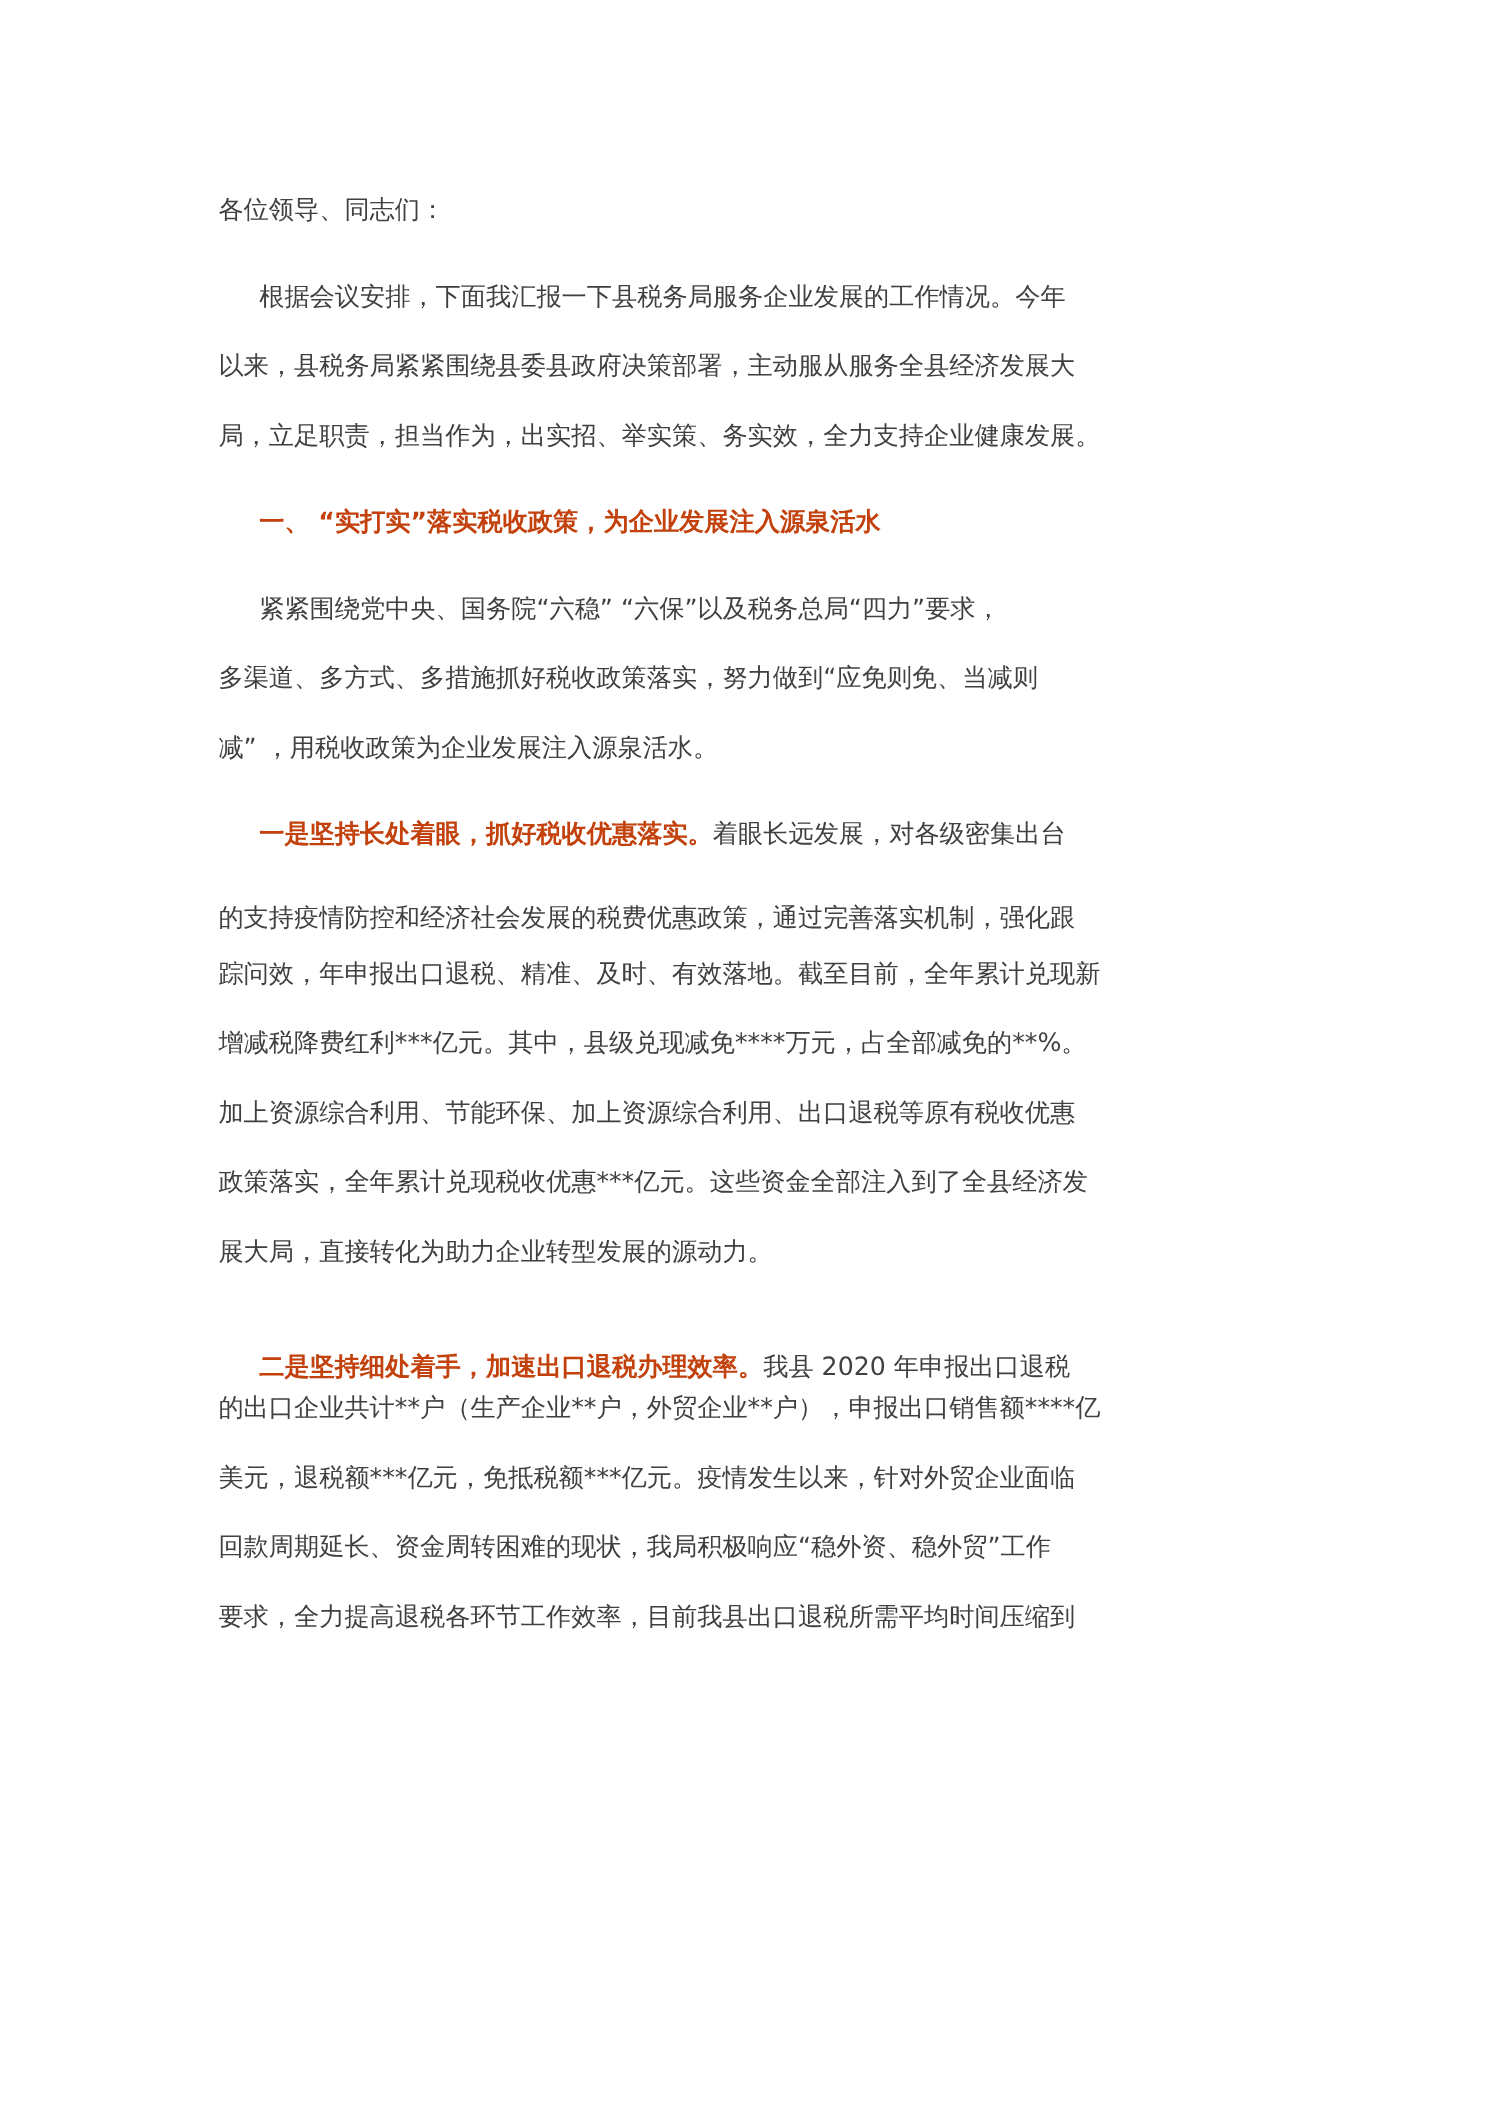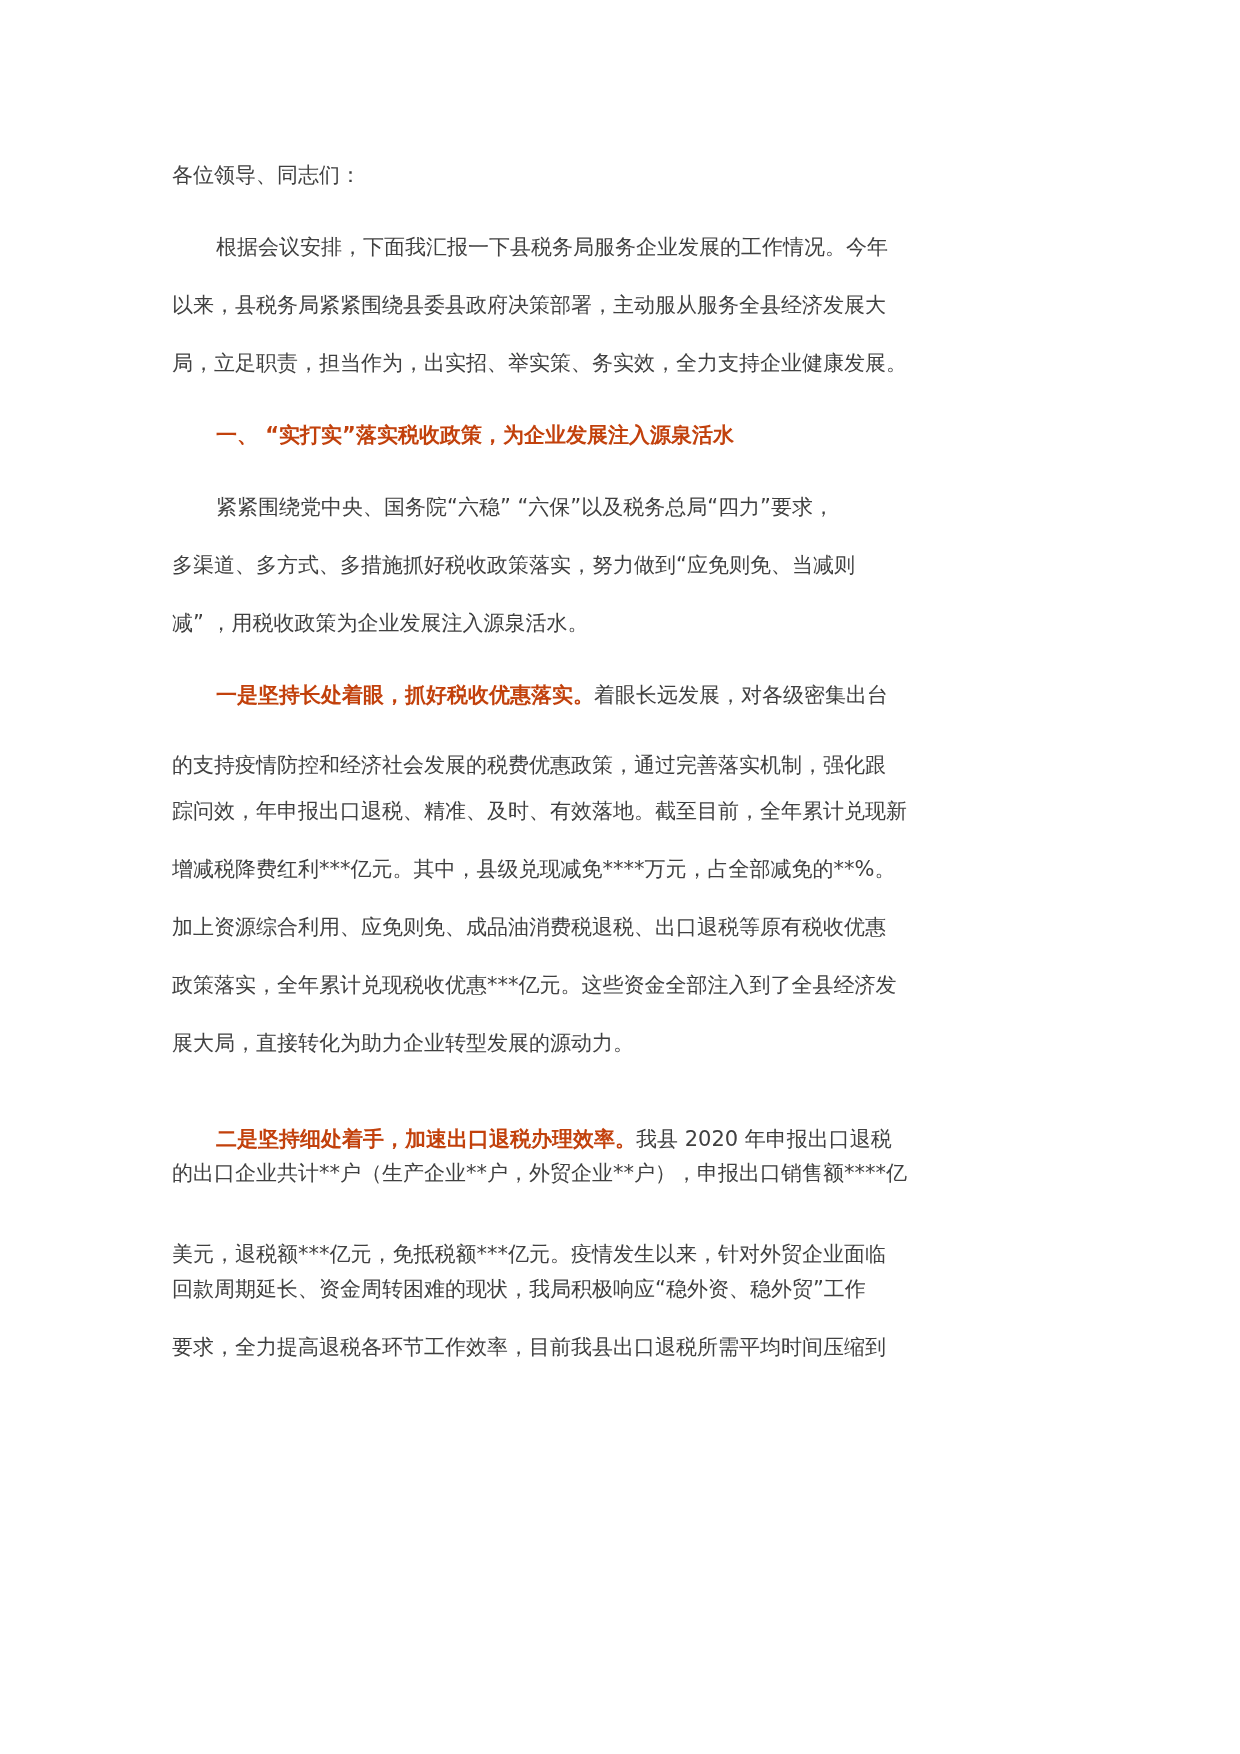--- a/index.html
+++ b/index.html
@@ -3,21 +3,21 @@
 <meta charset="utf-8">
 <style>
   html, body { margin: 0; padding: 0; background: #ffffff; }
   body { width: 1240px; height: 1754px; position: relative; overflow: hidden; }
   .page {
     position: absolute; left: 168px; top: 0; width: 780px;
     font-family: "DejaVu Sans", "Liberation Sans", sans-serif;
     color: #404040; font-size: 21px;
   }
   .line {
-    position: absolute; left: 4px; white-space: nowrap;
+    position: absolute; left: 14px; white-space: nowrap;
     height: 30px; line-height: 30px;
   }
   .indent { left: 48px; }
   .bold { font-weight: bold; color: #c2410c; }
 </style>
 </head>
 <body>
 
 <div class="page">
 
@@ -32,25 +32,25 @@
   <div class="line indent" style="top:492px;">紧紧围绕党中央、国务院“六稳” “六保”以及税务总局“四力”要求，</div>
   <div class="line" style="top:550px;">多渠道、多方式、多措施抓好税收政策落实，努力做到“应免则免、当减则</div>
   <div class="line" style="top:608px;">减” ，用税收政策为企业发展注入源泉活水。</div>
 
   <div class="line indent" style="top:680px;">
     <span class="bold">一是坚持长处着眼，抓好税收优惠落实。</span><span>着眼长远发展，对各级密集出台</span>
   </div>
   <div class="line" style="top:738px;margin-top:12px;">的支持疫情防控和经济社会发展的税费优惠政策，通过完善落实机制，强化跟</div>
   <div class="line" style="top:796px;">踪问效，年申报出口退税、精准、及时、有效落地。截至目前，全年累计兑现新</div>
   <div class="line" style="top:854px;">增减税降费红利***亿元。其中，县级兑现减免****万元，占全部减免的**%。</div>
-  <div class="line" style="top:912px;">加上资源综合利用、应免则免、成品油消费税退税、出口退税等原有税收优惠</div>
+  <div class="line" style="top:912px;">加上资源综合利用、节能环保、加上资源综合利用、出口退税等原有税收优惠</div>
   <div class="line" style="top:970px;text-align:center;">政策落实，全年累计兑现税收优惠***亿元。这些资金全部注入到了全县经济发</div>
   <div class="line" style="top:1028px;">展大局，直接转化为助力企业转型发展的源动力。</div>
 
   <div class="line indent" style="top:1124px;">
     <span class="bold">二是坚持细处着手，加速出口退税办理效率。</span><span>我县 2020 年申报出口退税</span>
   </div>
   <div class="line" style="top:1158px;">的出口企业共计**户（生产企业**户，外贸企业**户），申报出口销售额****亿</div>
-  <div class="line" style="top:1216px;margin-top:23px;">美元，退税额***亿元，免抵税额***亿元。疫情发生以来，针对外贸企业面临</div>
+  <div class="line" style="top:1216px;">美元，退税额***亿元，免抵税额***亿元。疫情发生以来，针对外贸企业面临</div>
   <div class="line" style="top:1274px;">回款周期延长、资金周转困难的现状，我局积极响应“稳外资、稳外贸”工作</div>
   <div class="line" style="top:1332px;">要求，全力提高退税各环节工作效率，目前我县出口退税所需平均时间压缩到</div>
 
 </div>
 
 </body></html>

